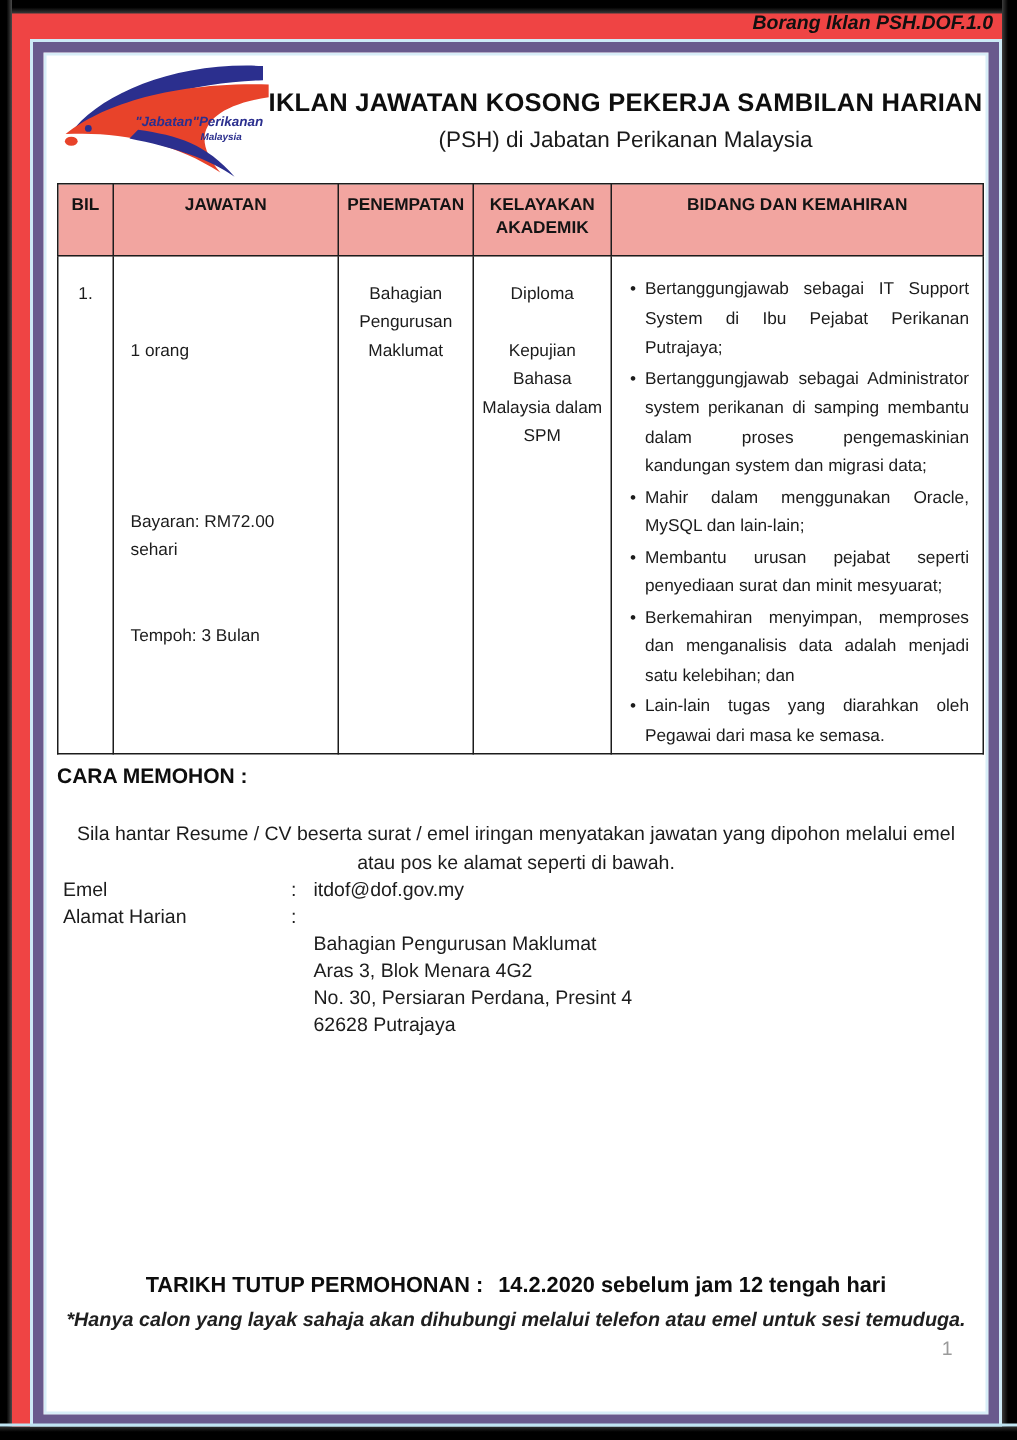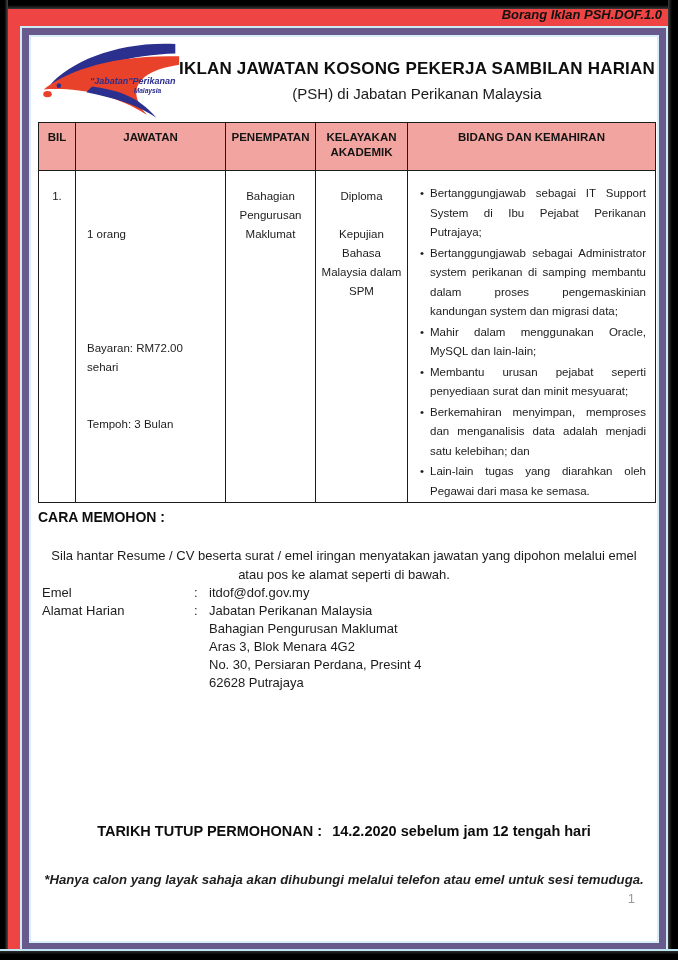--- a/index.html
+++ b/index.html
@@ -39,21 +39,21 @@
   .blt .txt{flex:1;text-align:justify;line-height:19.5px;}
   
   .cara-heading{left:9px;top:474px;font-size:14px;font-weight:bold;color:#0e0e0e;}
   .intro{left:9px;top:511px;width:612px;font-size:13px;line-height:19px;text-align:center;}
   .contact{left:9px;top:549px;width:612px;font-size:13px;line-height:18px;}
   .c-row{display:flex;}
   .c-label{width:152px;padding-left:4px;flex:none;}
   .c-colon{width:15px;flex:none;}
   .addr-line{margin-left:171px;}
   
-  .closing{left:0;right:0;top:788px;text-align:center;font-size:14.5px;font-weight:bold;color:#0d0d0d;}
+  .closing{left:0;right:0;top:814px;text-align:center;font-size:14.5px;font-weight:bold;color:#0d0d0d;}
   .closing .date-part{margin-left:10px;}
   .note{left:0;right:0;top:837px;text-align:center;font-size:13.2px;font-style:italic;font-weight:600;color:#1f1f1f;}
   .page-num{right:24px;top:856px;font-size:13px;color:#9a9a9a;}
 </style>
 </head>
 <body>
 
 <div class="page">
 
   <div class="edge edge-top"></div>
@@ -150,21 +150,20 @@
 
     <div class="abs contact">
       <div class="c-row">
         <span class="c-label">Emel</span>
         <span class="c-colon">:</span>
         <span class="c-value">itdof@dof.gov.my</span>
       </div>
       <div class="c-row">
         <span class="c-label">Alamat Harian</span>
         <span class="c-colon">:</span>
-        <span class="c-value">Jabatan Perikanan Malaysia</span>
       </div>
       <div class="addr-line">Bahagian Pengurusan Maklumat</div>
       <div class="addr-line">Aras 3, Blok Menara 4G2</div>
       <div class="addr-line">No. 30, Persiaran Perdana, Presint 4</div>
       <div class="addr-line">62628 Putrajaya</div>
     </div>
 
     <div class="abs closing">
       <span>TARIKH TUTUP PERMOHONAN :</span><span class="date-part">14.2.2020 sebelum jam 12 tengah hari</span>
     </div>

